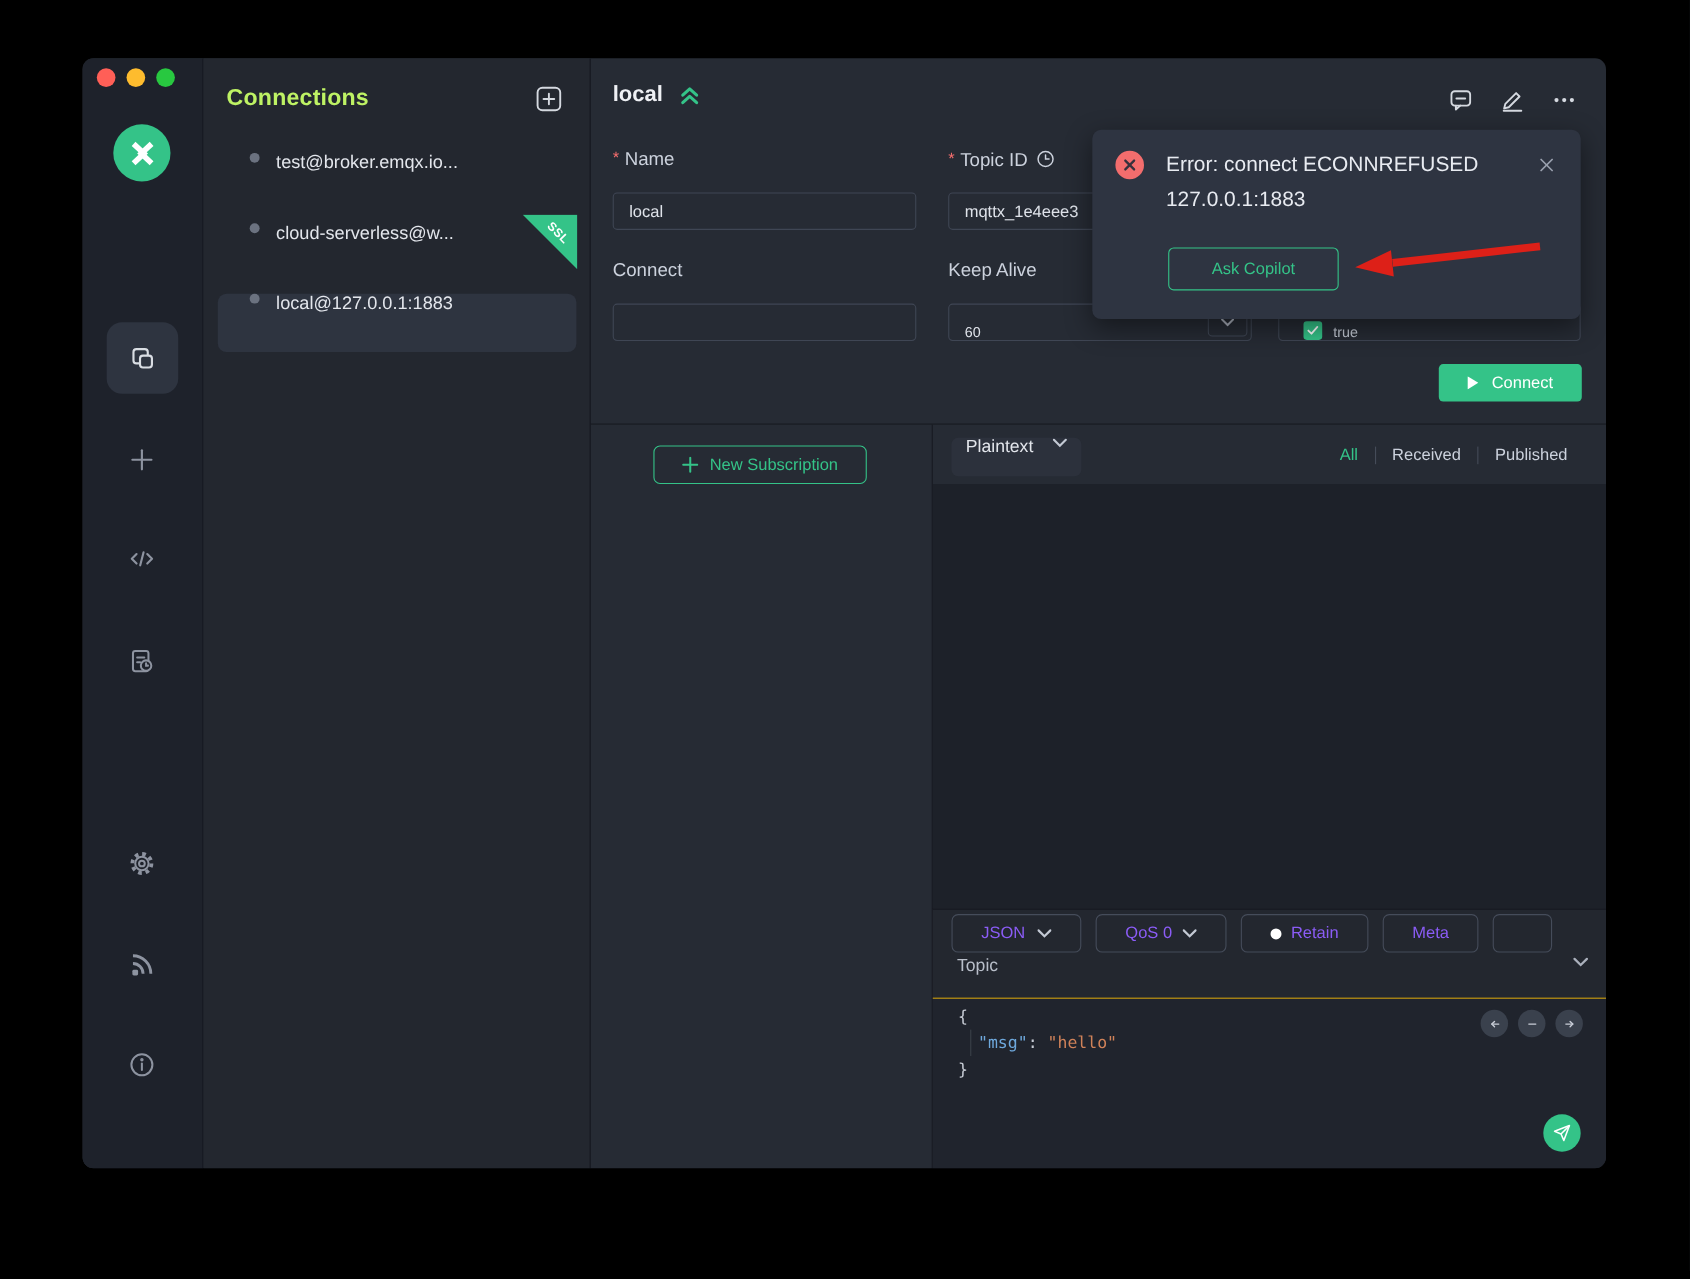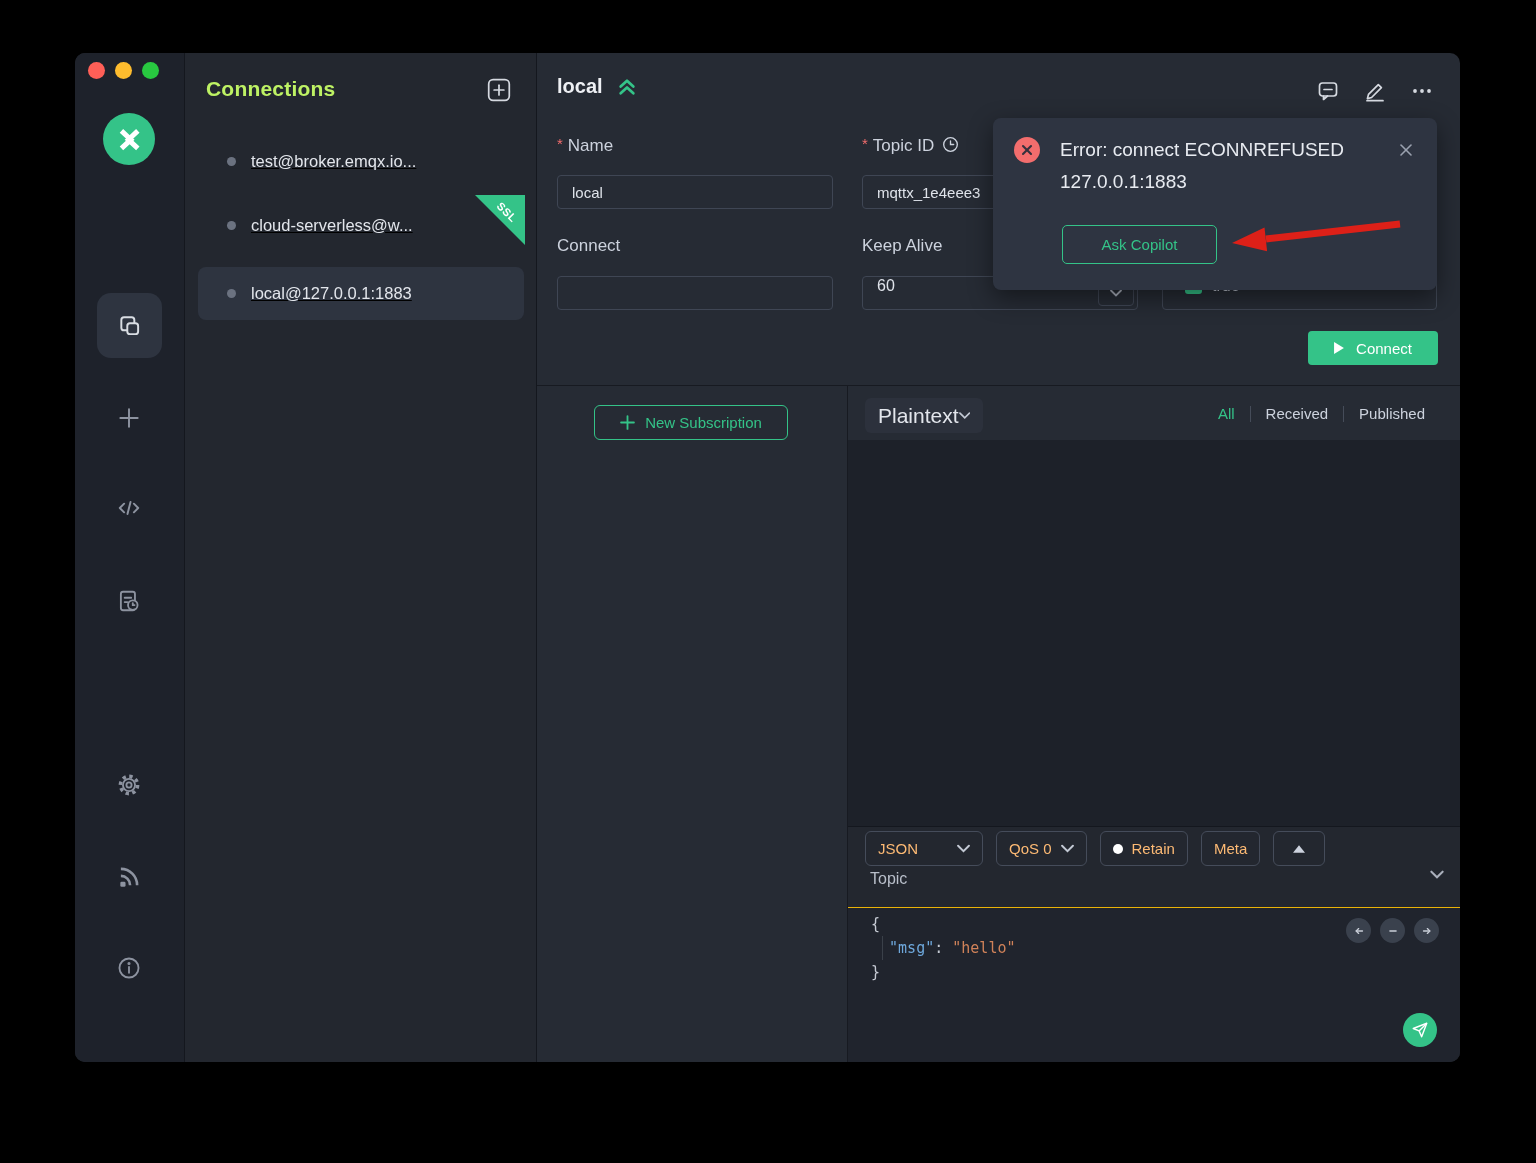--- a/index.html
+++ b/index.html
@@ -22,21 +22,21 @@
   .side-ic.active { color:#d9dde3; }
   .ic-plus-nav { top:352px; } .ic-code { top:442px; } .ic-doc { top:535px; }
   .ic-gear { top:719px; } .ic-rss { top:811px; } .ic-info { top:902px; }
 
   
   .conn-panel { position:absolute; left:110px; top:0; width:352px; height:100%;
                 background:#23272f; border-right:1px solid #14171e; }
   .conn-title { position:absolute; left:21px; top:24px; font-size:21px; font-weight:700; color:#bef264; letter-spacing:.2px; }
   .conn-add { position:absolute; left:300px; top:23px; width:28px; height:28px; color:#d5d9e0;
               display:flex; align-items:center; justify-content:center; cursor:pointer; }
-  .conn-item { position:absolute; left:0; width:352px; height:44px; display:flex; align-items:center;text-decoration:underline; }
+  .conn-item { position:absolute; left:0; width:352px; height:44px; display:flex; align-items:flex-start; }
   .conn-item .dot { width:9px; height:9px; border-radius:50%; background:#6b7280; margin-left:42px; flex:none; }
   .conn-item .lbl { margin-left:15px; font-size:16.5px; color:#e3e6ec; white-space:nowrap; }
   .conn-item.sel { left:13px; width:326px; height:53px; background:#2e3440; border-radius:8px; }
   .conn-item.sel .dot { margin-left:29px; }
   .ssl-ribbon { position:absolute; left:290px; top:142px; width:50px; height:50px; background:#34c388;
                 clip-path:polygon(0 0,100% 0,100% 100%); }
   .ssl-ribbon span { position:absolute; left:17px; top:11px; width:30px; text-align:center;
                      transform:rotate(45deg); font-size:11px; font-weight:700; color:#fff; letter-spacing:.5px; }
 
   
@@ -46,53 +46,53 @@
   .header-icons { position:absolute; right:26px; top:26px; display:flex; gap:23px; color:#d5d9e0; }
   .hicon { width:24px; height:24px; display:flex; align-items:center; justify-content:center; cursor:pointer; }
 
   .flabel { position:absolute; font-size:17px; color:#ccd2dd; }
   .flabel .req { color:#f36d6d; margin-right:5px; font-size:15px; vertical-align:2px; }
   .flabel .clock { display:inline-block; vertical-align:-3px; margin-left:7px; color:#ccd2dd; }
   .inp { position:absolute; width:276px; height:34px; background:#262b34; border:1px solid #3f4654;
          border-radius:4px; color:#dfe3ea; font-size:15px; padding:0 14px;
          font-family:"Liberation Sans", sans-serif; outline:none; }
   .field { position:absolute; height:34px; background:#262b34; border:1px solid #3f4654; border-radius:4px;
-           display:flex; align-items:flex-start; color:#dfe3ea; font-size:16px; }
+           display:flex; align-items:flex-end; color:#dfe3ea; font-size:13px; }
   .ka-ctl { position:absolute; right:3px; top:3px; width:36px; height:26px; border:1px solid #3f4654;
             border-radius:4px; display:flex; align-items:center; justify-content:center; color:#aab0bc; }
   .checkbox { width:17px; height:17px; border-radius:3px; background:#34c388;
               display:flex; align-items:center; justify-content:center; margin-left:22px; flex:none; }
   .connect-btn { position:absolute; left:771px; top:278px; width:130px; height:34px; background:#34c388;
                  border:none; border-radius:4px; color:#fff; font-size:15px; display:flex; align-items:center;
                  justify-content:center; gap:12px; cursor:pointer; font-family:"Liberation Sans", sans-serif; }
   .div-h { position:absolute; left:0; top:332px; width:923px; height:1px; background:#171a21; }
   .div-v { position:absolute; left:310px; top:333px; width:1px; height:676px; background:#171a21; }
 
   
   .newsub-btn { position:absolute; left:57px; top:352px; width:194px; height:35px; background:transparent;
                 border:1px solid #34c388; border-radius:6px; color:#34c388; font-size:15px;
                 display:flex; align-items:center; justify-content:center; gap:10px; cursor:pointer;
                 font-family:"Liberation Sans", sans-serif; }
 
   
   .sub-right { position:absolute; left:311px; top:333px; width:612px; height:676px; }
   .fmt-select { position:absolute; left:17px; top:12px; width:118px; height:35px; background:#2c313c;
-                border-radius:6px; display:flex; align-items:center; color:#e3e6ec; font-size:21px;
+                border-radius:6px; display:flex; color:#e3e6ec; font-size:16px;
                 padding:0 13px; justify-content:space-between; cursor:pointer; }
   .tabs { position:absolute; right:20px; top:19px; display:flex; align-items:center; }
   .tab { font-size:15px; color:#ccd2dd; padding:0 15px; cursor:pointer; }
   .tab.active { color:#34c388; }
   .tab:first-child { padding-left:0; } .tab:last-child { padding-right:15px; }
   .tab-div { width:1px; height:16px; background:#454c59; }
   .msg-area { position:absolute; left:0; top:54px; width:612px; height:386px; background:#1d2129; }
 
   .pub-bar { position:absolute; left:0; top:440px; width:612px; height:44px; background:#23272f;
              border-top:1px solid #14171e; display:flex; align-items:center; padding-left:17px; gap:13px; }
-  .pbtn { height:35px; border:1px solid #454c5a; border-radius:6px; background:transparent; color:#fdba74;
-          font-size:15px; display:flex; align-items:center; padding:0 12px; gap:9px; cursor:pointer;
+  .pbtn { height:35px; border:1px solid #454c5a; border-radius:6px; background:transparent; color:#8b5cf6;
+          font-size:15px; display:flex; align-items:center; padding:0 26px; gap:9px; cursor:pointer;
           font-family:"Liberation Sans", sans-serif; }
   .retain-dot { width:10px; height:10px; border-radius:50%; background:#fff; }
   .topic-row { position:absolute; left:0; top:484px; width:612px; height:38px; background:#23272f;
                border-bottom:1px solid #eab308; display:flex; align-items:flex-start; }
   .topic-row .t-lbl { margin-left:22px; font-size:16px; color:#b9bfca; }
   .topic-row .t-chev { position:absolute; right:16px; color:#aab0bc; }
 
   .payload { position:absolute; left:0; top:522px; width:612px; height:154px; background:#20242d; }
   .code { position:absolute; left:23px; top:4px; font-family:"DejaVu Sans Mono", monospace;
           font-size:15px; line-height:24px; color:#c6cbd4; white-space:pre; }

